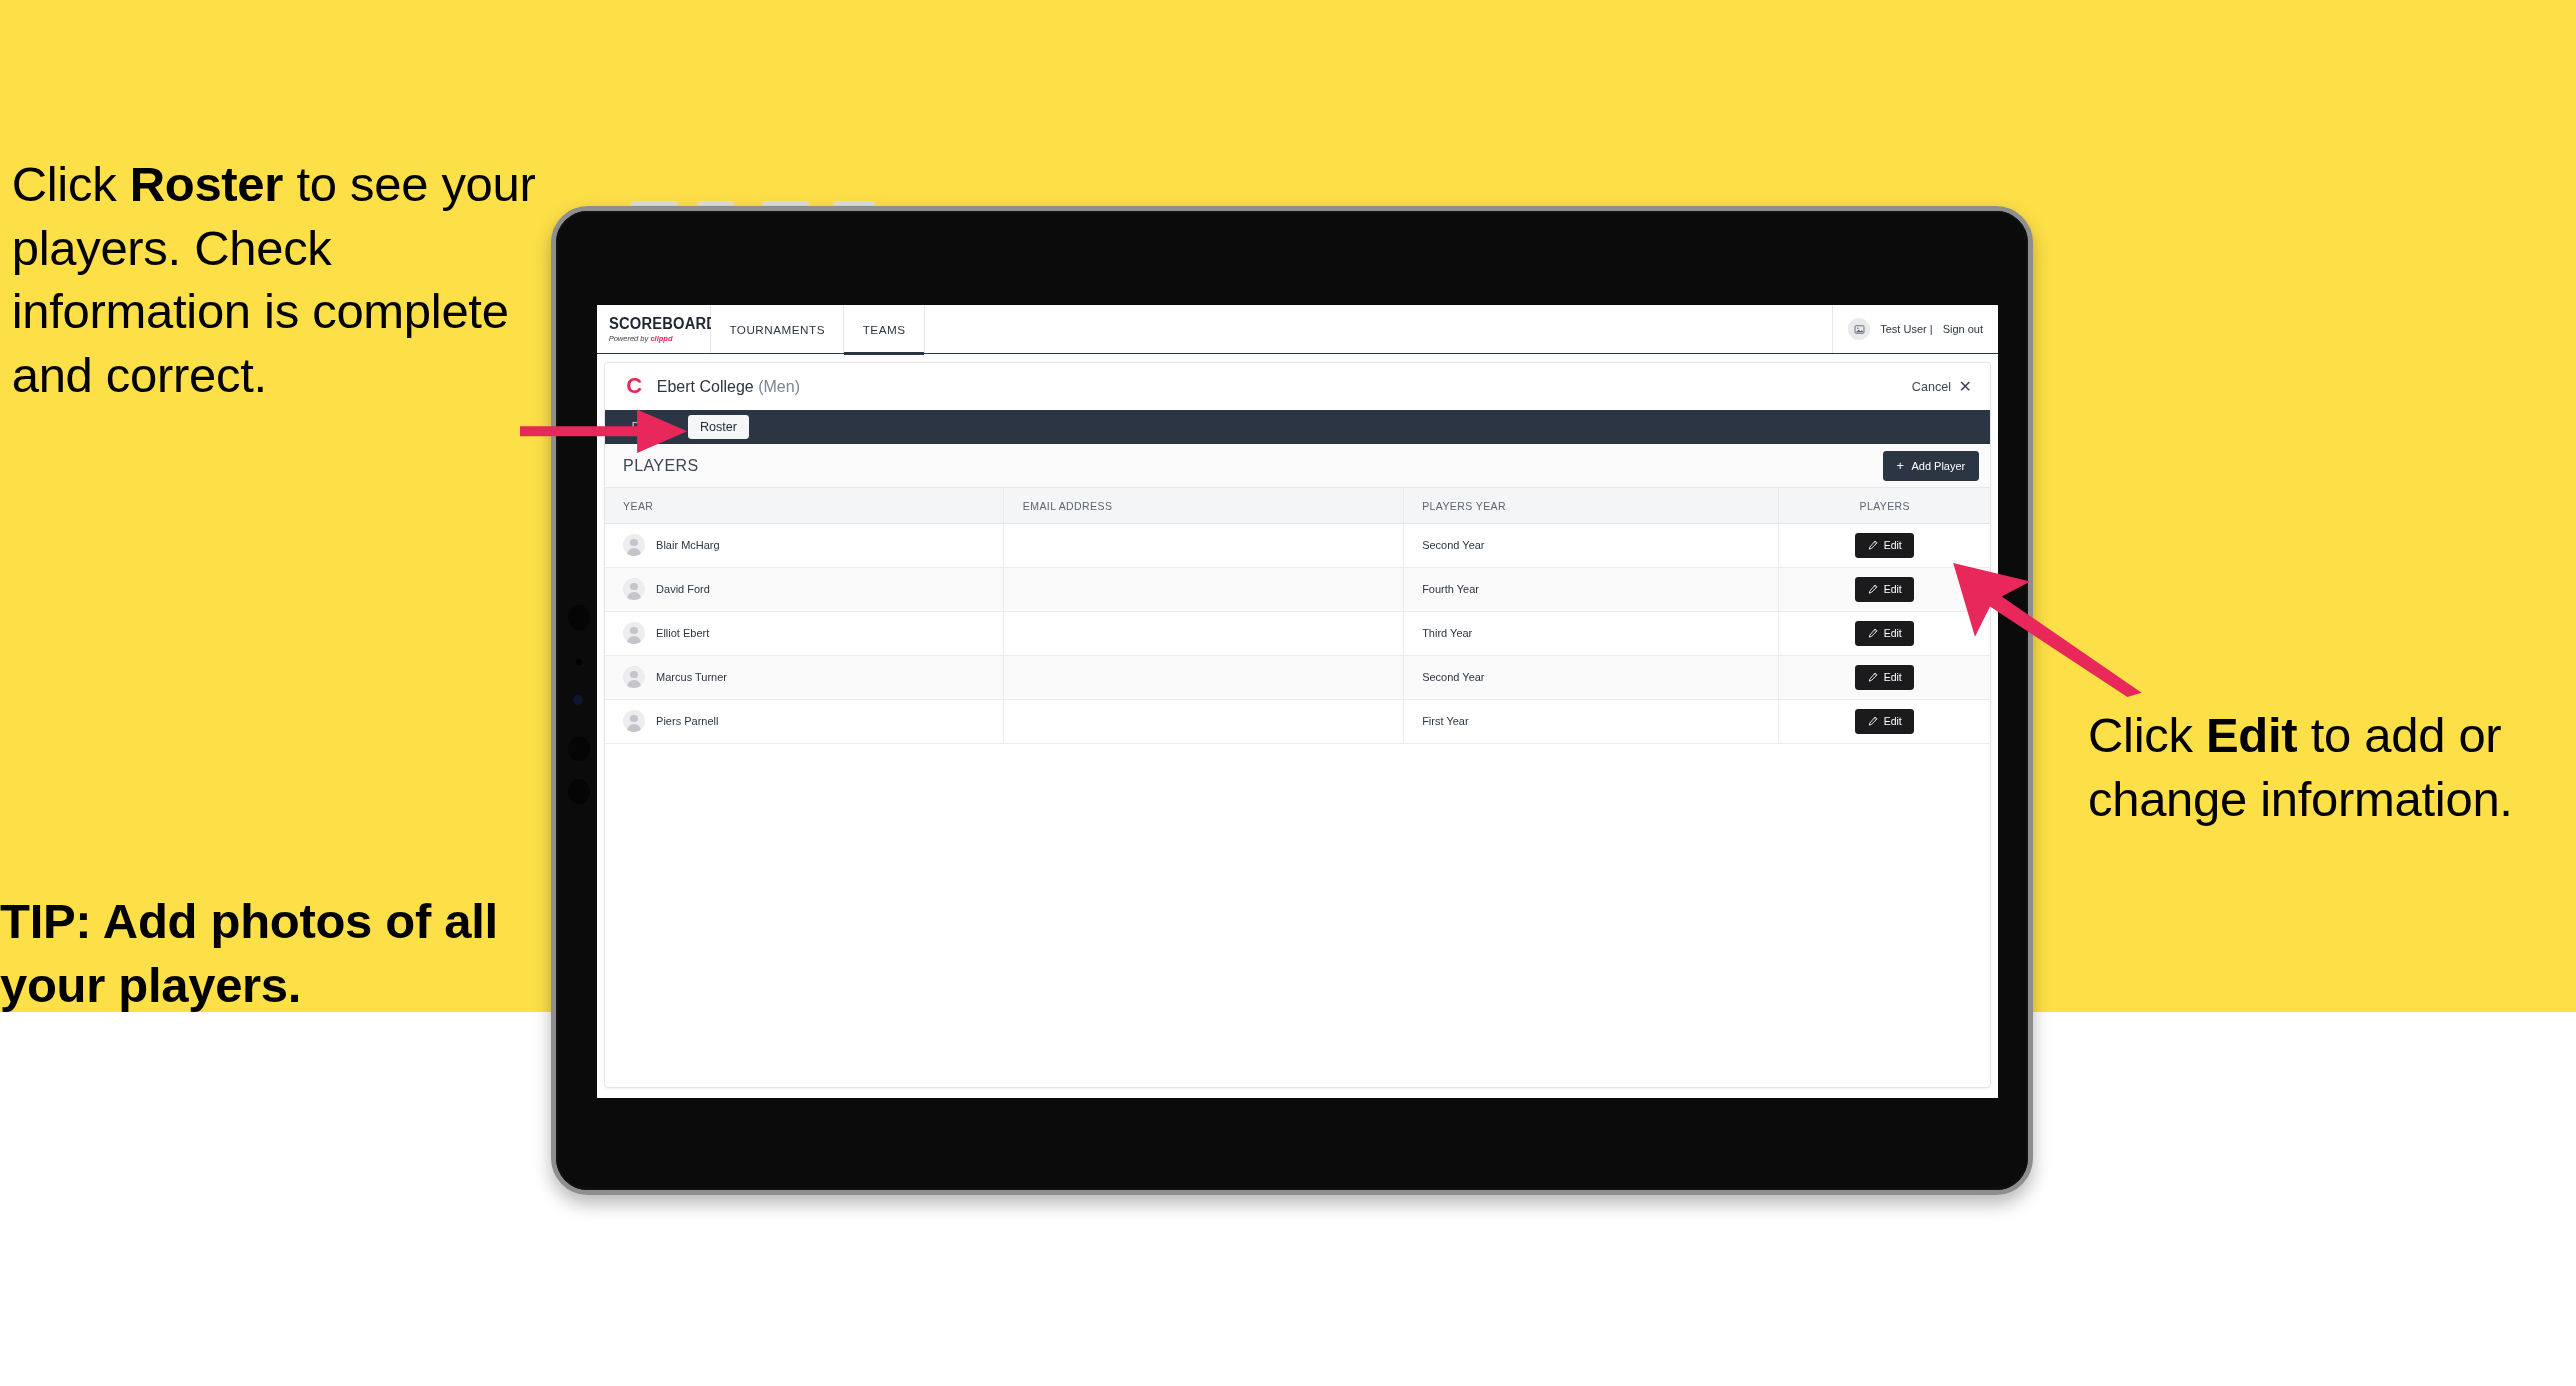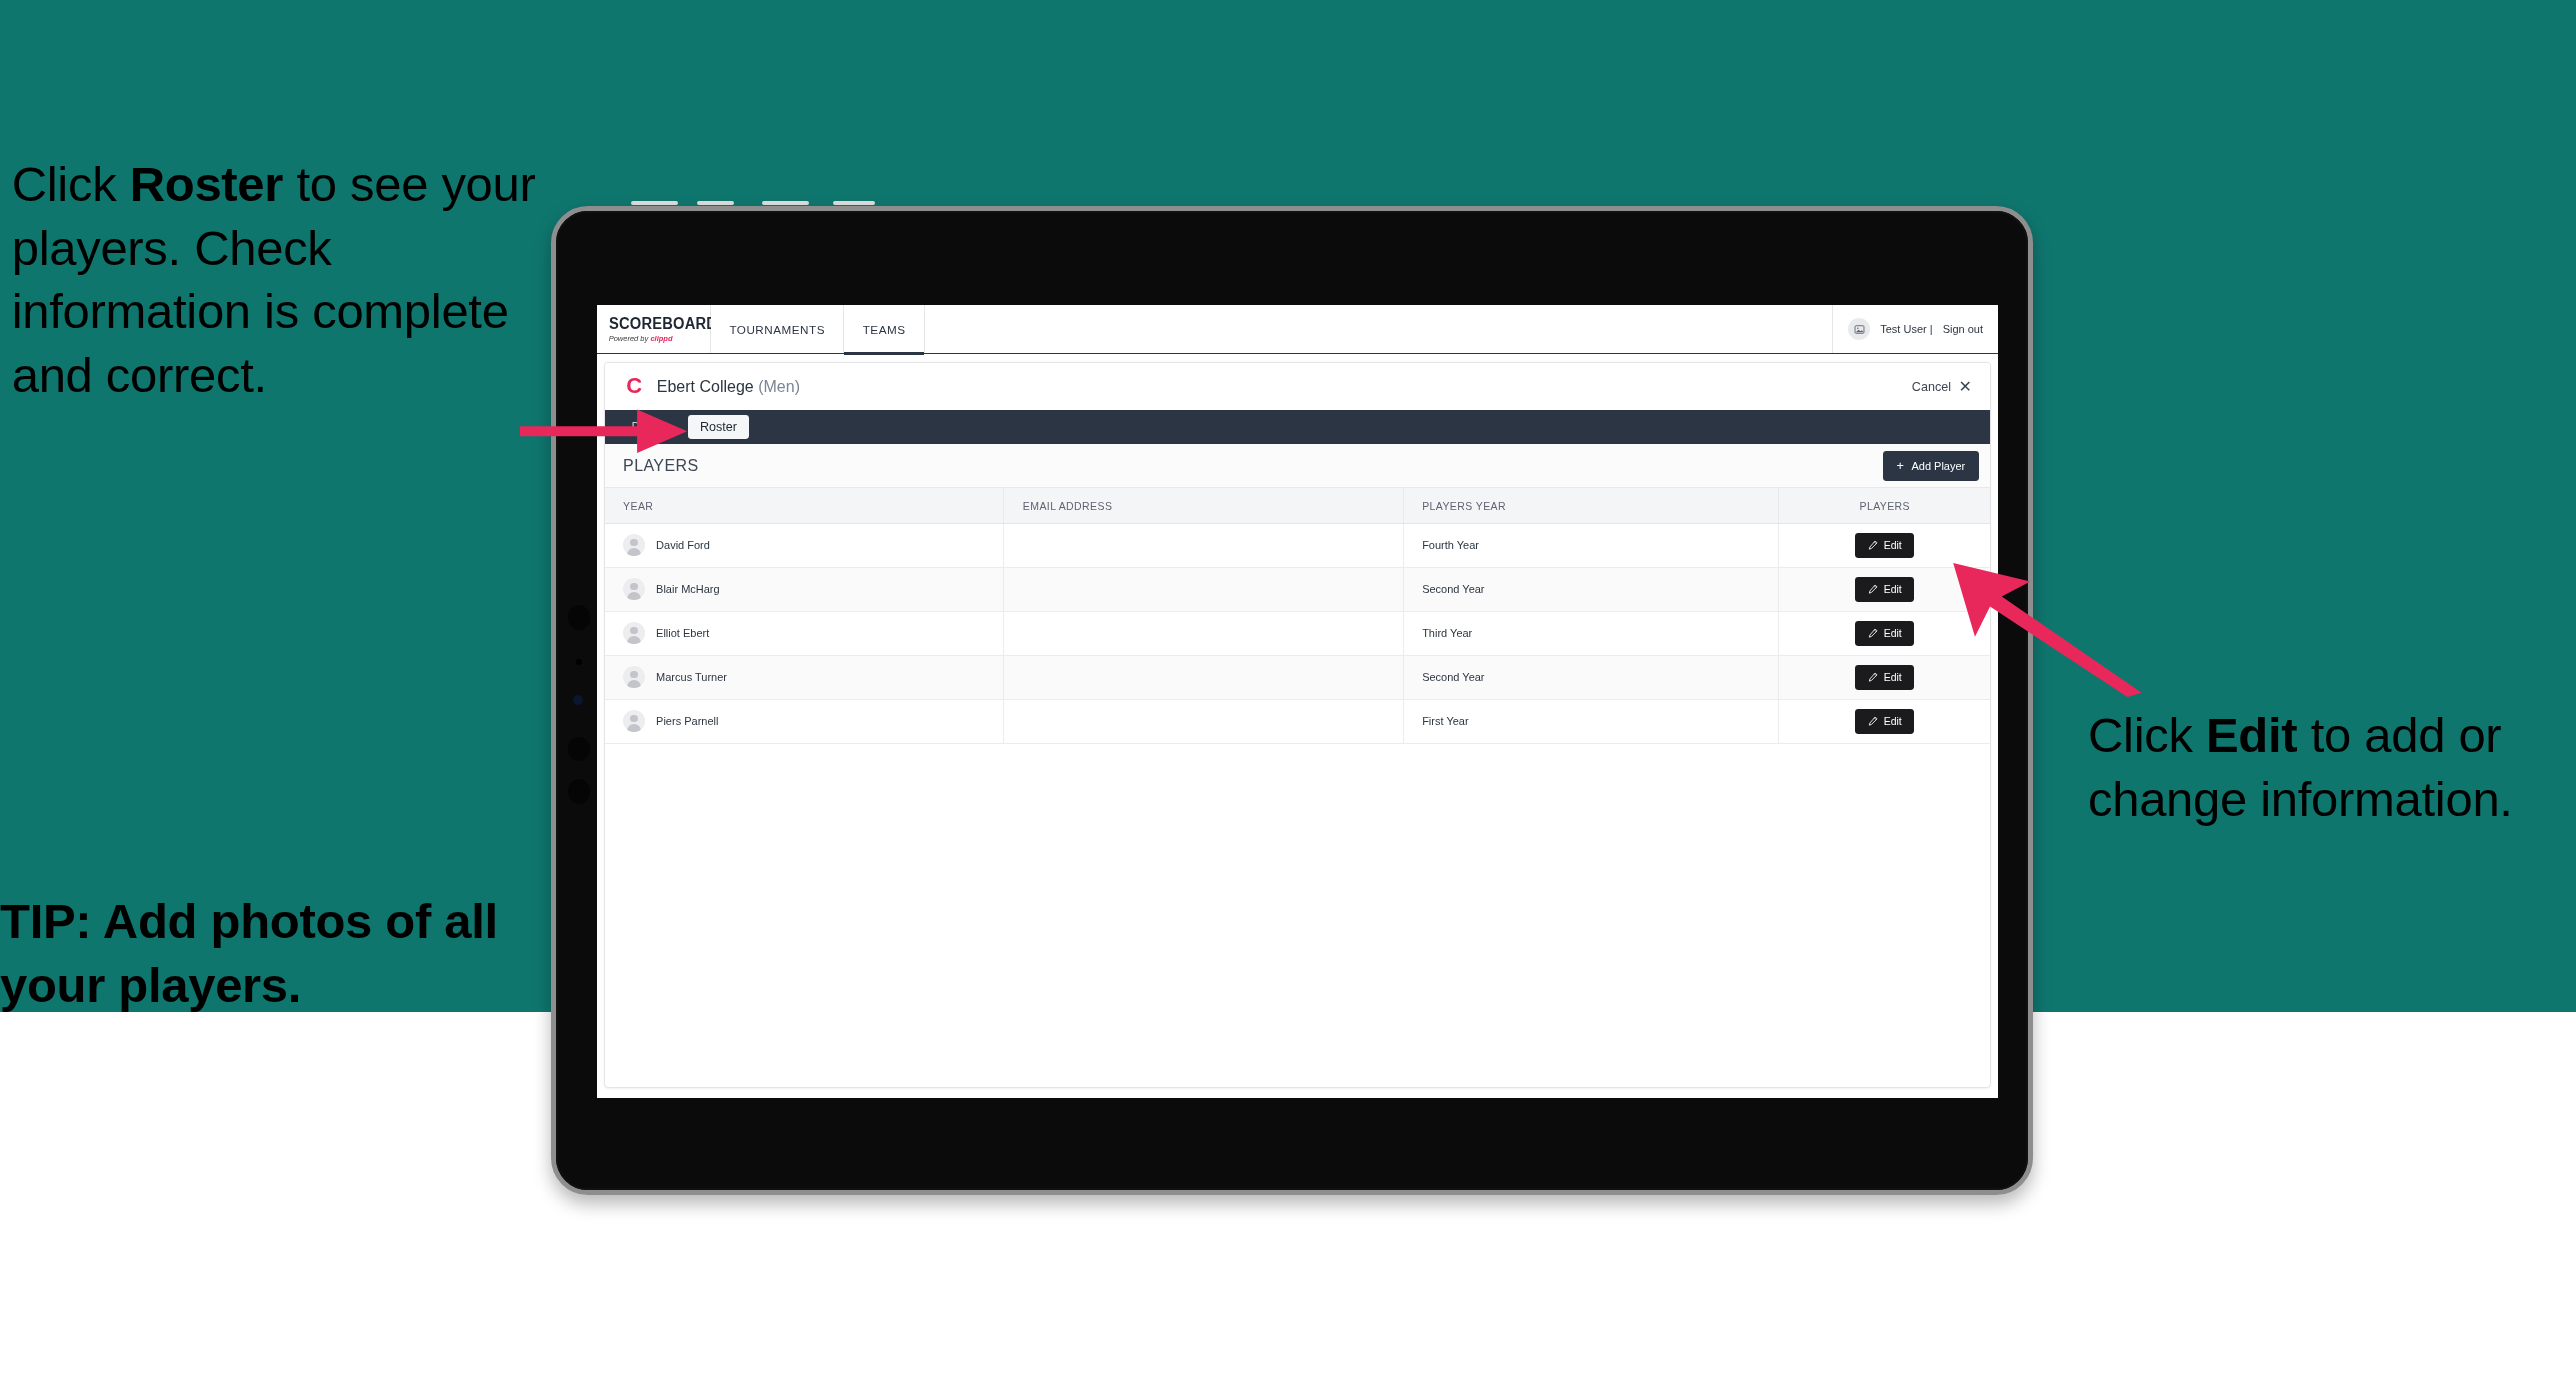--- a/index.html
+++ b/index.html
@@ -8,21 +8,21 @@
     height: 1386px;
     background: #ffffff;
     font-family: "Liberation Sans", sans-serif;
     overflow: hidden;
   }
 
   #stage {
     position: relative;
     width: 2576px;
     height: 1012px;
-    background: #0f766e;
+    background: #fde047;
   }
 
   
   .anno {
     position: absolute;
     color: #000000;
     line-height: 1.30;
     letter-spacing: -0.3px;
   }
   .anno b { font-weight: 700; }
@@ -441,45 +441,45 @@
             </tr>
           </thead>
           <tbody id="roster-body">
               <tr>
                 <td>
                   <div class="name-cell">
                     <div class="avatar">
                       <div class="head"></div>
                       <div class="body"></div>
                     </div>
-                    <span class="player-name">David Ford</span>
+                    <span class="player-name">Blair McHarg</span>
                   </div>
                 </td>
                 <td></td>
-                <td>Fourth Year</td>
+                <td>Second Year</td>
                 <td><span class="edit-btn">
                     <svg class="pencil" viewBox="0 0 16 16">
                       <path d="M11.4 1.6 L14.4 4.6 L5.6 13.4 L2 14.6 L3.2 11 Z" fill="none" stroke="#ffffff" stroke-width="1.4" stroke-linejoin="round"></path>
                       <path d="M10.1 3 L13 5.9" stroke="#ffffff" stroke-width="1.2"></path>
                     </svg>
                     <span>Edit</span>
                   </span></td>
               </tr>
               <tr>
                 <td>
                   <div class="name-cell">
                     <div class="avatar">
                       <div class="head"></div>
                       <div class="body"></div>
                     </div>
-                    <span class="player-name">Blair McHarg</span>
+                    <span class="player-name">David Ford</span>
                   </div>
                 </td>
                 <td></td>
-                <td>Second Year</td>
+                <td>Fourth Year</td>
                 <td><span class="edit-btn">
                     <svg class="pencil" viewBox="0 0 16 16">
                       <path d="M11.4 1.6 L14.4 4.6 L5.6 13.4 L2 14.6 L3.2 11 Z" fill="none" stroke="#ffffff" stroke-width="1.4" stroke-linejoin="round"></path>
                       <path d="M10.1 3 L13 5.9" stroke="#ffffff" stroke-width="1.2"></path>
                     </svg>
                     <span>Edit</span>
                   </span></td>
               </tr>
               <tr>
                 <td>

